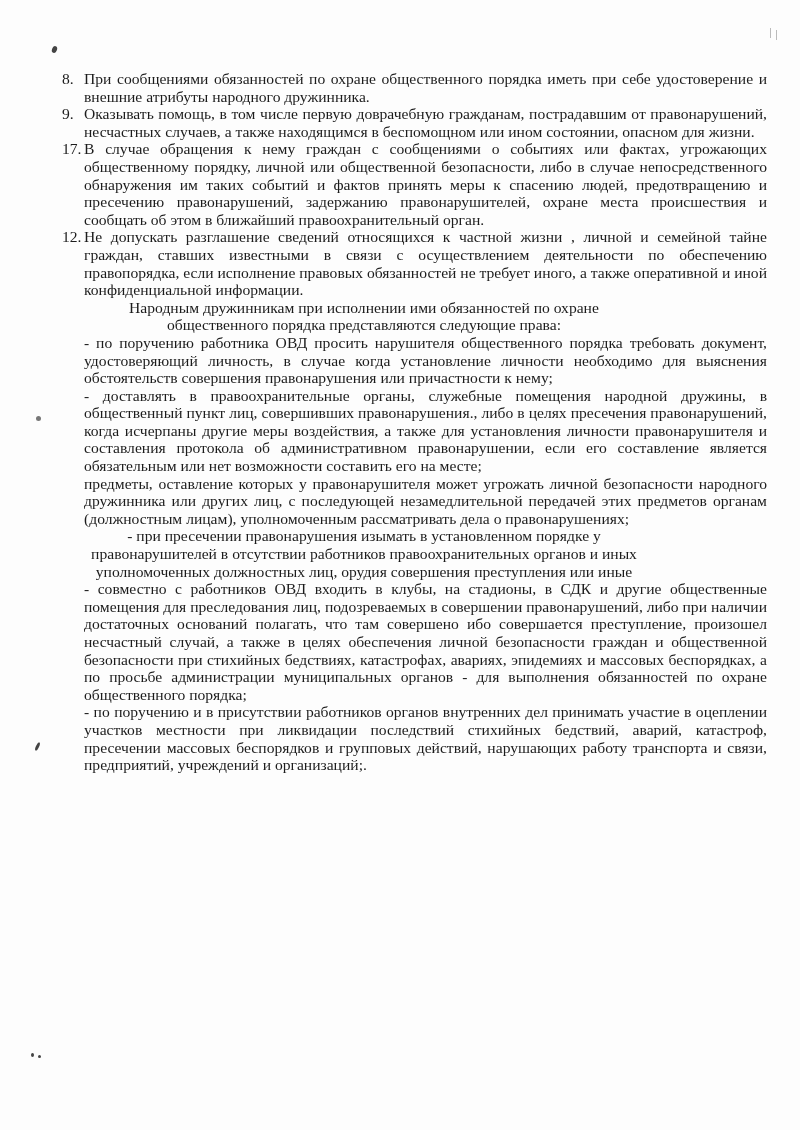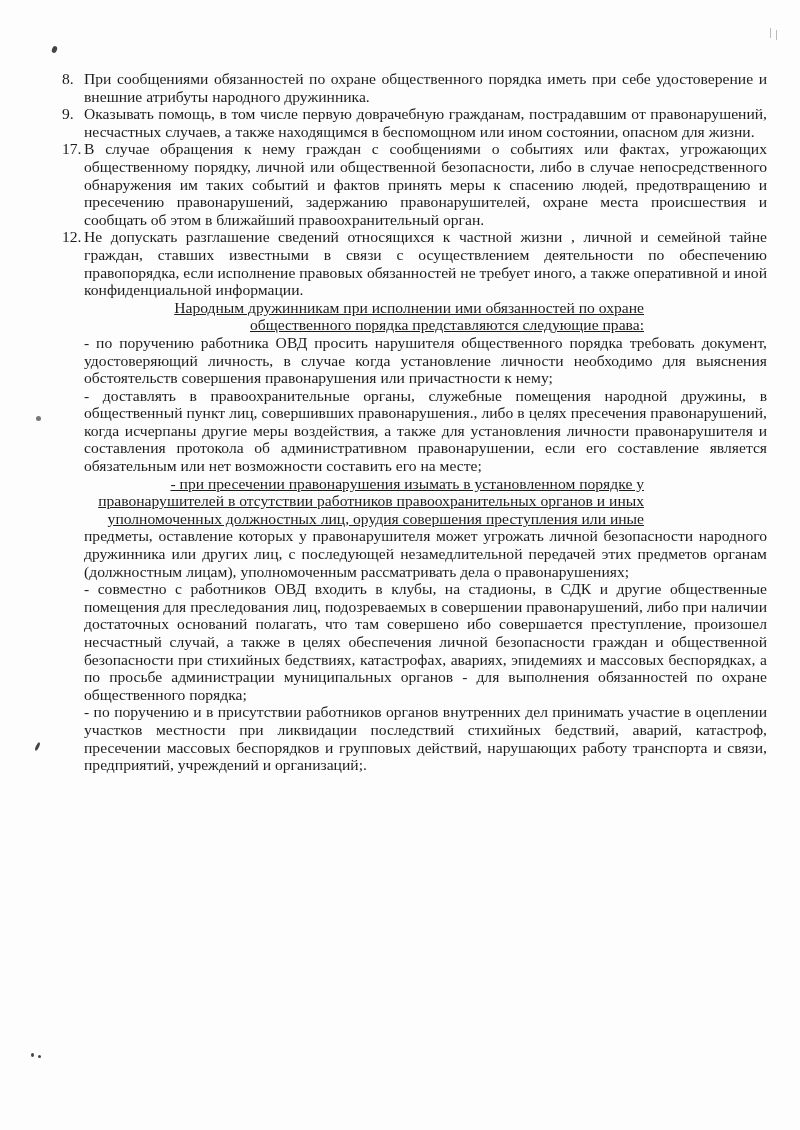--- a/index.html
+++ b/index.html
@@ -6,21 +6,21 @@
   body { width: 800px; height: 1130px; position: relative; overflow: hidden; }
   .page { position: absolute; left: 0; top: 0; width: 800px; height: 1130px; background: #fdfdfd; }
   .doc {
     position: absolute; left: 62px; top: 70px; width: 705px;
     font-family: "Liberation Serif", serif; font-size: 15.6px; line-height: 17.6px;
     color: #1c1c1c;
   }
   .item { position: relative; padding-left: 22px; text-align: justify; }
   .num { position: absolute; left: 0; top: 0; }
   .para { padding-left: 22px; text-align: justify; }
-  .para.left { text-align: right; width: 560px; text-decoration: underline; }
+  .para.left { text-align: center; width: 560px; }
   .mark { position: absolute; background: #444; border-radius: 50%; }
   .speck1 { left: 52px; top: 46px; width: 5px; height: 7px; transform: rotate(20deg); }
   .speck2 { left: 36px; top: 416px; width: 5px; height: 5px; background: #777; }
   .speck3 { left: 36px; top: 742px; width: 3px; height: 9px; transform: rotate(25deg); }
   .speck4 { left: 31px; top: 1053px; width: 3px; height: 4px; }
   .speck5 { left: 38px; top: 1055px; width: 3px; height: 3px; }
   .speck6 { left: 770px; top: 28px; width: 1px; height: 10px; background: #bbb; border-radius: 0; }
   .speck7 { left: 776px; top: 30px; width: 1px; height: 10px; background: #bbb; border-radius: 0; }
 </style>
 </head>
@@ -49,18 +49,18 @@
       <span>В случае обращения к нему граждан с сообщениями о событиях или фактах, угрожающих общественному порядку, личной или общественной безопасности, либо в случае непосредственного обнаружения им таких событий и фактов принять меры к спасению людей, предотвращению и пресечению правонарушений, задержанию правонарушителей, охране места происшествия и сообщать об этом в ближайший правоохранительный орган.</span>
     </div>
     <div class="item">
       <span class="num">12.</span>
       <span>Не допускать разглашение сведений относящихся к частной жизни , личной и семейной тайне граждан, ставших известными в связи с осуществлением деятельности по обеспечению правопорядка, если исполнение правовых обязанностей не требует иного, а также оперативной и иной конфиденциальной информации.</span>
     </div>
 
     <div class="para left">Народным дружинникам при исполнении ими обязанностей по охране общественного порядка представляются следующие права:</div>
     <div class="para">- по поручению работника ОВД просить нарушителя общественного порядка требовать документ, удостоверяющий личность, в случае когда установление личности необходимо для выяснения обстоятельств совершения правонарушения или причастности к нему;</div>
     <div class="para">- доставлять в правоохранительные органы, служебные помещения народной дружины, в общественный пункт лиц, совершивших правонарушения., либо в целях пресечения правонарушений, когда исчерпаны другие меры воздействия, а также для установления личности правонарушителя и составления протокола об административном правонарушении, если его составление является обязательным или нет возможности составить его на месте;</div>
+    <div class="para">предметы, оставление которых у правонарушителя может угрожать личной безопасности народного дружинника или других лиц, с последующей незамедлительной передачей этих предметов органам (должностным лицам), уполномоченным рассматривать дела о правонарушениях;</div>
     <div class="para left">- при пресечении правонарушения изымать в установленном порядке у правонарушителей в отсутствии работников правоохранительных органов и иных уполномоченных должностных лиц, орудия совершения преступления или иные</div>
-    <div class="para">предметы, оставление которых у правонарушителя может угрожать личной безопасности народного дружинника или других лиц, с последующей незамедлительной передачей этих предметов органам (должностным лицам), уполномоченным рассматривать дела о правонарушениях;</div>
     <div class="para">- совместно с работников ОВД входить в клубы, на стадионы, в СДК и другие общественные помещения для преследования лиц, подозреваемых в совершении правонарушений, либо при наличии достаточных оснований полагать, что там совершено ибо совершается преступление, произошел несчастный случай, а также в целях обеспечения личной безопасности граждан и общественной безопасности при стихийных бедствиях, катастрофах, авариях, эпидемиях и массовых беспорядках, а по просьбе администрации муниципальных органов - для выполнения обязанностей по охране общественного порядка;</div>
     <div class="para">- по поручению и в присутствии работников органов внутренних дел принимать участие в оцеплении участков местности при ликвидации последствий стихийных бедствий, аварий, катастроф, пресечении массовых беспорядков и групповых действий, нарушающих работу транспорта и связи, предприятий, учреждений и организаций;.</div>
   </div>
 </div>
 
 </body></html>

